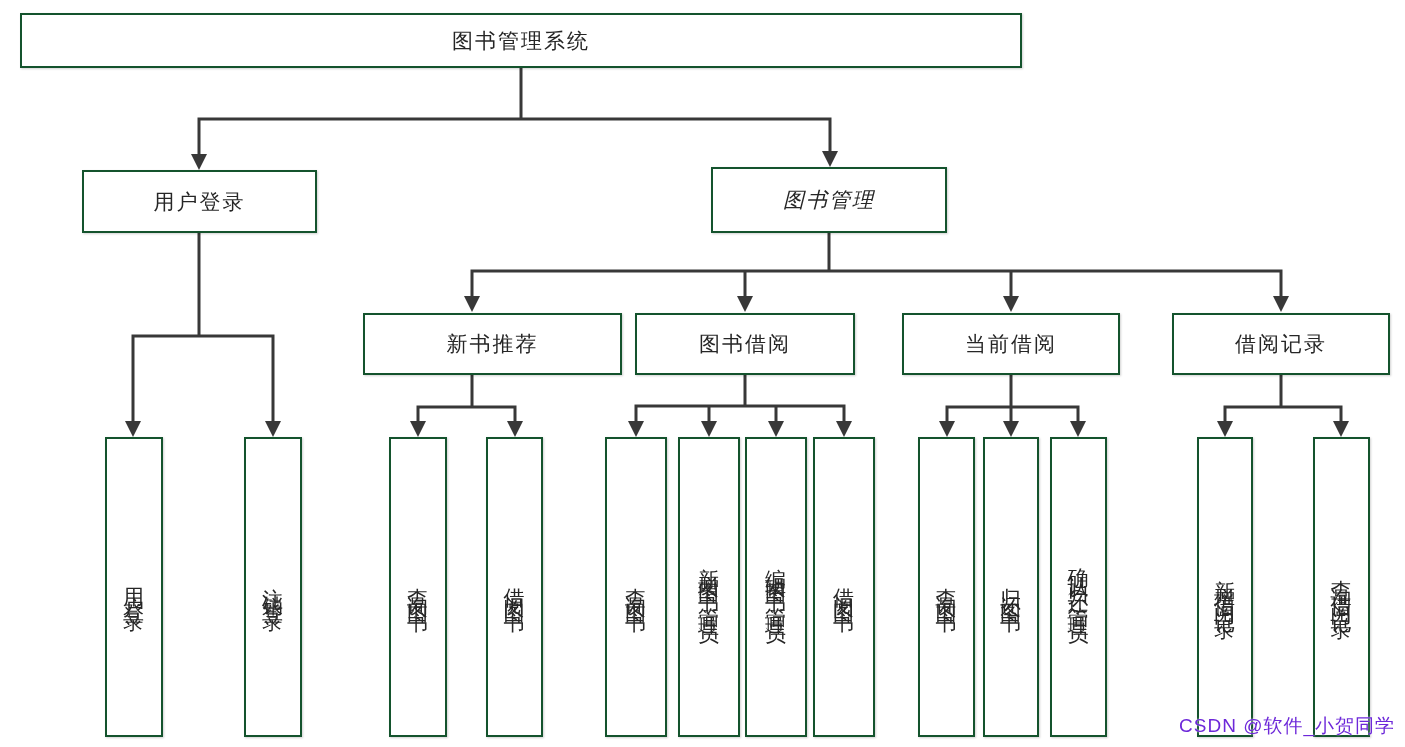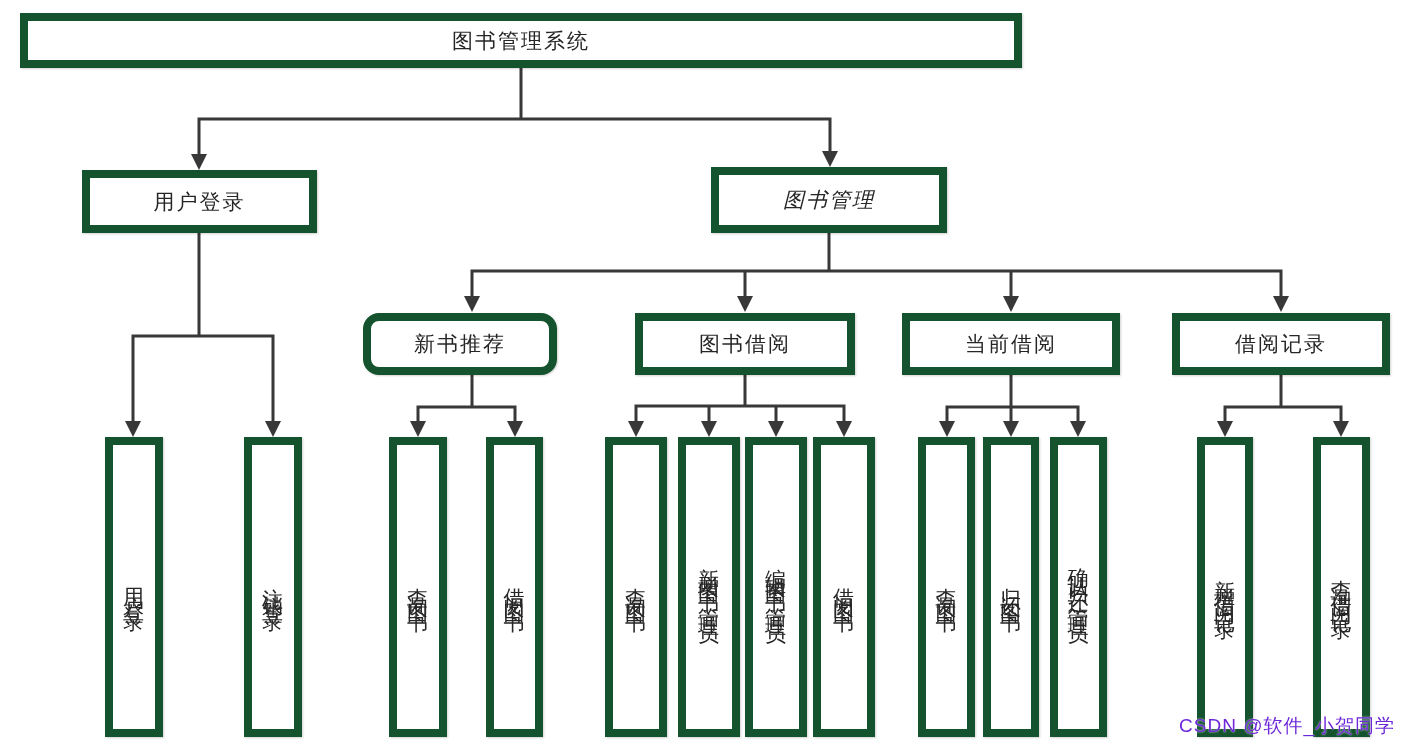--- a/index.html
+++ b/index.html
@@ -14,21 +14,21 @@
   #connectors {
     position: absolute;
     left: 0; top: 0;
     width: 1405px; height: 747px;
     z-index: 1;
   }
   .node {
     position: absolute;
     box-sizing: border-box;
     background: #ffffff;
-    border: 8px solid #14532d;
+    border: 2px solid #14532d;
     color: #262626;
     display: flex;
     align-items: center;
     justify-content: center;
     z-index: 2;
     box-shadow: 1px 1px 2px rgba(0,0,0,0.18);
     text-align: center;
   }
   .hlabel {
     font-size: 21px;
@@ -102,21 +102,21 @@
     <span class="hlabel">图书管理系统</span>
   </div>
 
   <div class="node" style="left:82px; top:170px; width:235px; height:63px;">
     <span class="hlabel">用户登录</span>
   </div>
   <div class="node" style="left:711px; top:167px; width:236px; height:66px;font-style:italic;">
     <span class="hlabel">图书管理</span>
   </div>
 
-  <div class="node" style="left:363px; top:313px; width:194px; height:62px;border-radius:16px;">
+  <div class="node" style="left:363px; top:313px; width:259px; height:62px;">
     <span class="hlabel">新书推荐</span>
   </div>
   <div class="node" style="left:635px; top:313px; width:220px; height:62px;">
     <span class="hlabel">图书借阅</span>
   </div>
   <div class="node" style="left:902px; top:313px; width:218px; height:62px;">
     <span class="hlabel">当前借阅</span>
   </div>
   <div class="node" style="left:1172px; top:313px; width:218px; height:62px;">
     <span class="hlabel">借阅记录</span>

